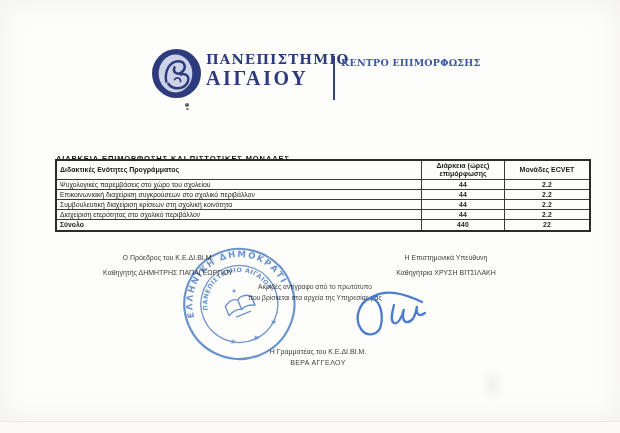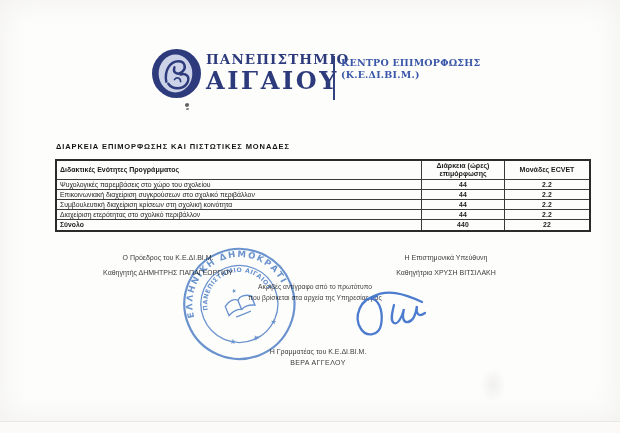--- a/index.html
+++ b/index.html
@@ -13,35 +13,35 @@
     position:absolute;left:0;top:0;width:620px;height:421px;
     background:#fdfdfc;
     box-shadow:inset 0 0 30px rgba(175,170,160,0.16);
   }
   .below-edge{position:absolute;left:0;top:421px;width:620px;height:12px;background:#fbfaf8;border-top:1px solid #eae8e3;}
 
   
   .logo-circle{position:absolute;left:152px;top:49px;width:49px;height:49px;}
   .uni-text{position:absolute;left:206px;top:52px;color:#2d3b7c;font-family:"DejaVu Serif", serif;}
   .uni-line1{font-size:13.5px;font-weight:bold;letter-spacing:1.1px;line-height:1.1;}
-  .uni-line2{font-size:24px;font-weight:bold;letter-spacing:2.6px;line-height:1.05;margin-top:1px;}
+  .uni-line2{font-size:20px;font-weight:bold;letter-spacing:2.6px;line-height:1.05;margin-top:1px;font-family:Liberation Serif, serif;}
   .hdr-divider{position:absolute;left:333px;top:56px;width:2px;height:44px;background:#33417f;}
   .kedivim{
     position:absolute;left:341px;top:57px;width:140px;
     font-family:"DejaVu Serif", serif;font-weight:bold;
     font-size:9.5px;line-height:1.3;color:#3a57a8;letter-spacing:0.2px;
   }
   .ink-smudge{position:absolute;left:185px;top:103px;width:6px;height:8px;}
   .ink-smudge i{position:absolute;display:block;background:#4a4a4a;border-radius:60% 40% 55% 45%;}
   .ink-smudge i.a{left:0;top:0;width:4px;height:4px;opacity:.85;transform:rotate(20deg);}
   .ink-smudge i.b{left:1px;top:5px;width:3px;height:2px;opacity:.7;}
 
   
   .section-title{
-    position:absolute;left:56px;top:142px;
+    position:absolute;left:56px;top:154px;
     font-size:7.5px;font-weight:bold;color:#141414;letter-spacing:0.9px;
   }
 
   
   table.units{
     position:absolute;left:55px;top:159px;width:514px;
     border-collapse:collapse;table-layout:fixed;
     border:2px solid #2b2b2b;
   }
   table.units th, table.units td{border:1px solid #3a3a3a;color:#1b1b1b;}
@@ -91,21 +91,20 @@
 
 <div class="uni-text">
   <div class="uni-line1">ΠΑΝΕΠΙΣΤΗΜΙΟ</div>
   <div class="uni-line2">ΑΙΓΑΙΟΥ</div>
 </div>
 
 <div class="hdr-divider"></div>
 
 <div class="kedivim">
   <div>ΚΕΝΤΡΟ ΕΠΙΜΟΡΦΩΣΗΣ</div>
-  <div>(Κ.Ε.ΔΙ.ΒΙ.Μ.)</div>
 </div>
 
 <div class="ink-smudge">
     <i class="a"></i>
     <i class="b"></i>
   </div>
 
 <div class="section-title">ΔΙΑΡΚΕΙΑ ΕΠΙΜΟΡΦΩΣΗΣ ΚΑΙ ΠΙΣΤΩΤΙΚΕΣ ΜΟΝΑΔΕΣ</div>
 
 <table class="units">

